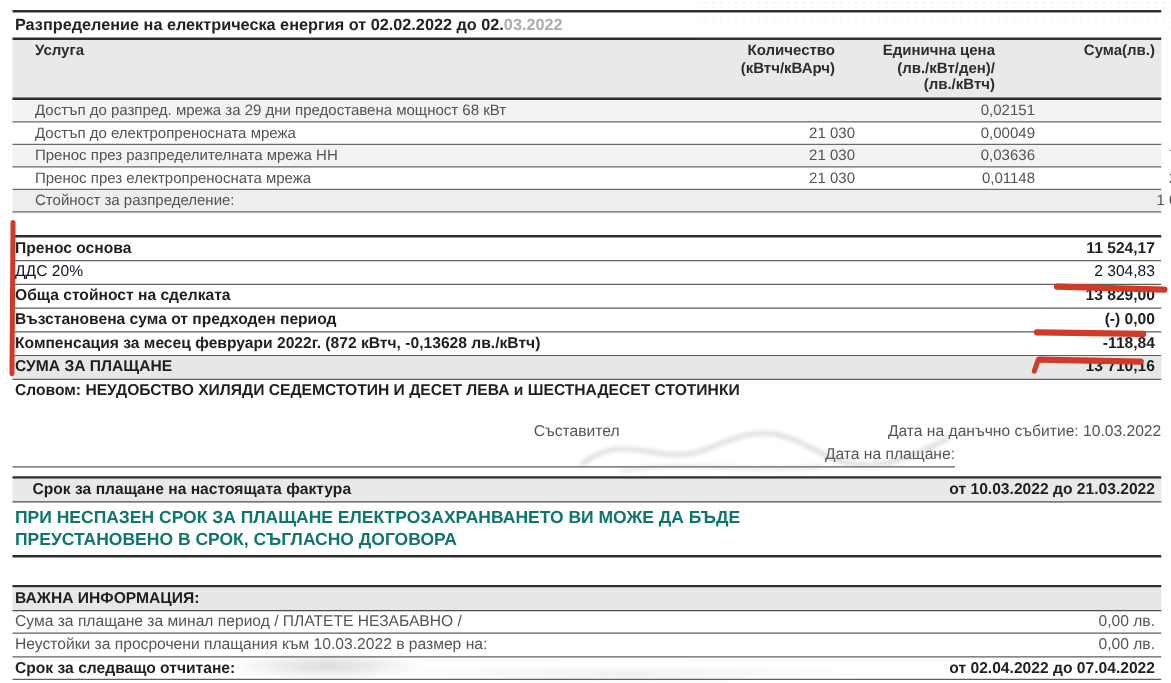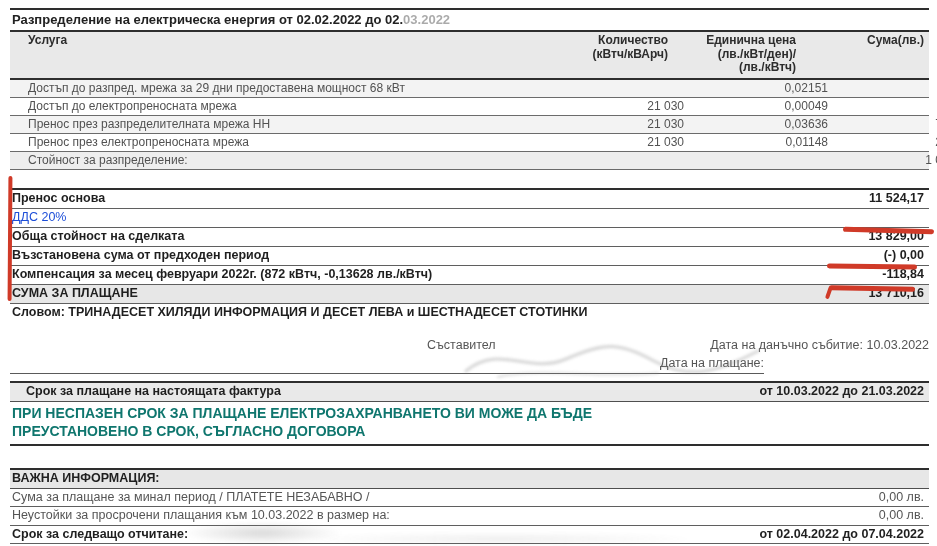--- a/index.html
+++ b/index.html
@@ -47,21 +47,21 @@
   
   .totals{margin-top:18px;border-top:2px solid #2e2e2e;}
   .sumrow{
     display:grid;grid-template-columns:1fr 160px;
     font-size:12.5px;line-height:17px;height:18px;
     border-bottom:1px solid #5f5f5f;
   }
   .sumrow .lbl{padding-left:2px;}
   .sumrow .val{text-align:right;padding-right:5px;}
   .sumrow.bold{font-weight:bold;color:#1f1f1f;}
-  .sumrow.plain{color:#1d4ed8;}
+  .sumrow.plain{color:#0f172a;}
   .sumrow.gray{background:#e7e7e7;}
   .words{
     font-weight:bold;color:#1f1f1f;font-size:12.5px;
     line-height:17px;height:18px;padding-left:2px;
   }
 
   
   .meta{position:relative;margin-top:15px;height:38px;font-size:12.5px;color:#555;text-align:right;}
   .meta-line1{position:relative;height:18px;line-height:17px;}
   .composer{position:absolute;left:417px;top:0;}
@@ -188,38 +188,39 @@
       </div>
     </div>
 
     <div class="totals">
       <div class="sumrow bold">
         <div class="lbl">Пренос основа</div>
         <div class="val">11 524,17</div>
       </div>
       <div class="sumrow plain">
         <div class="lbl">ДДС 20%</div>
+        <div class="val">2 304,83</div>
       </div>
       <div class="sumrow bold">
         <div class="lbl">Обща стойност на сделката</div>
         <div class="val">13 829,00</div>
       </div>
       <div class="sumrow bold">
         <div class="lbl">Възстановена сума от предходен период</div>
         <div class="val">(-) 0,00</div>
       </div>
       <div class="sumrow bold">
         <div class="lbl">Компенсация за месец февруари 2022г. (872 кВтч, -0,13628 лв./кВтч)</div>
         <div class="val">-118,84</div>
       </div>
       <div class="sumrow bold gray">
         <div class="lbl">СУМА ЗА ПЛАЩАНЕ</div>
         <div class="val">13 710,16</div>
       </div>
-      <div class="words">Словом: ТРИНАДЕСЕТ ХИЛЯДИ ИНФОРМАЦИЯ И ДЕСЕТ ЛЕВА и ШЕСТНАДЕСЕТ СТОТИНКИ</div>
+      <div class="words">Словом: НЕУДОБСТВО ХИЛЯДИ СЕДЕМСТОТИН И ДЕСЕТ ЛЕВА и ШЕСТНАДЕСЕТ СТОТИНКИ</div>
     </div>
 
     <div class="meta">
       <div class="meta-line1">
         <span>Дата на данъчно събитие: 10.03.2022</span>
         <span class="composer">Съставител</span>
       </div>
       <div class="meta-line2">
         <span>Дата на плащане:</span>
       </div>

